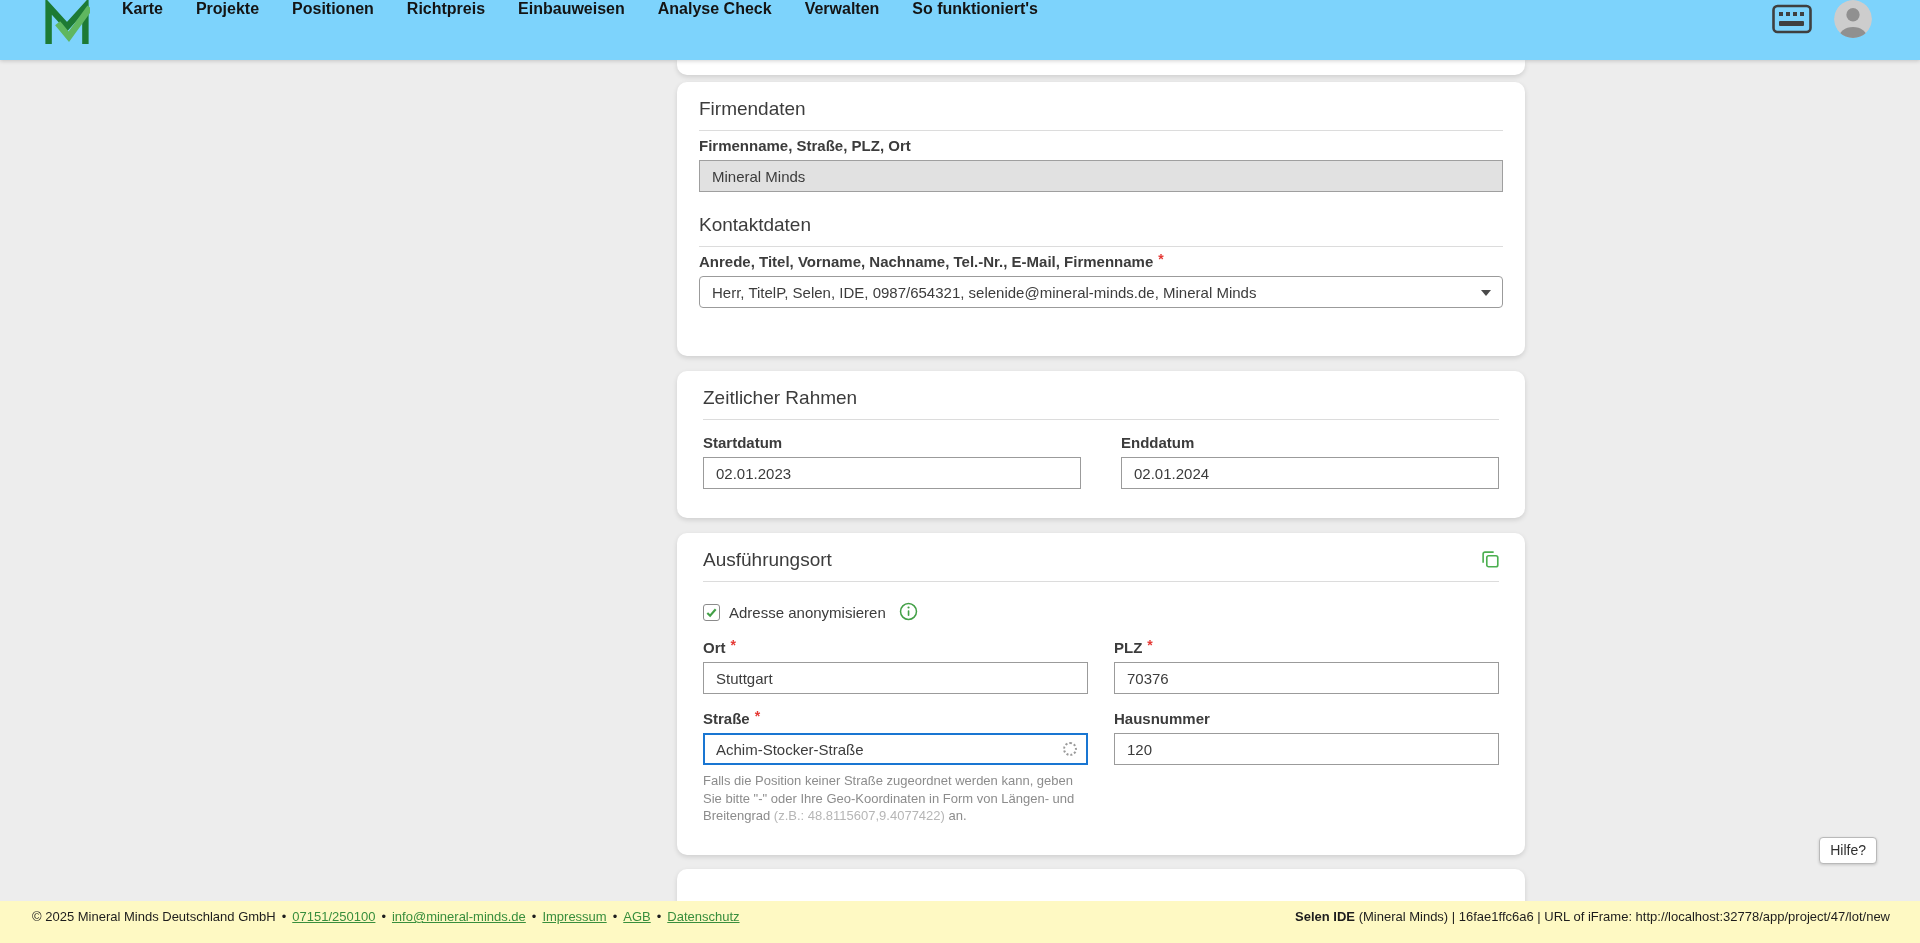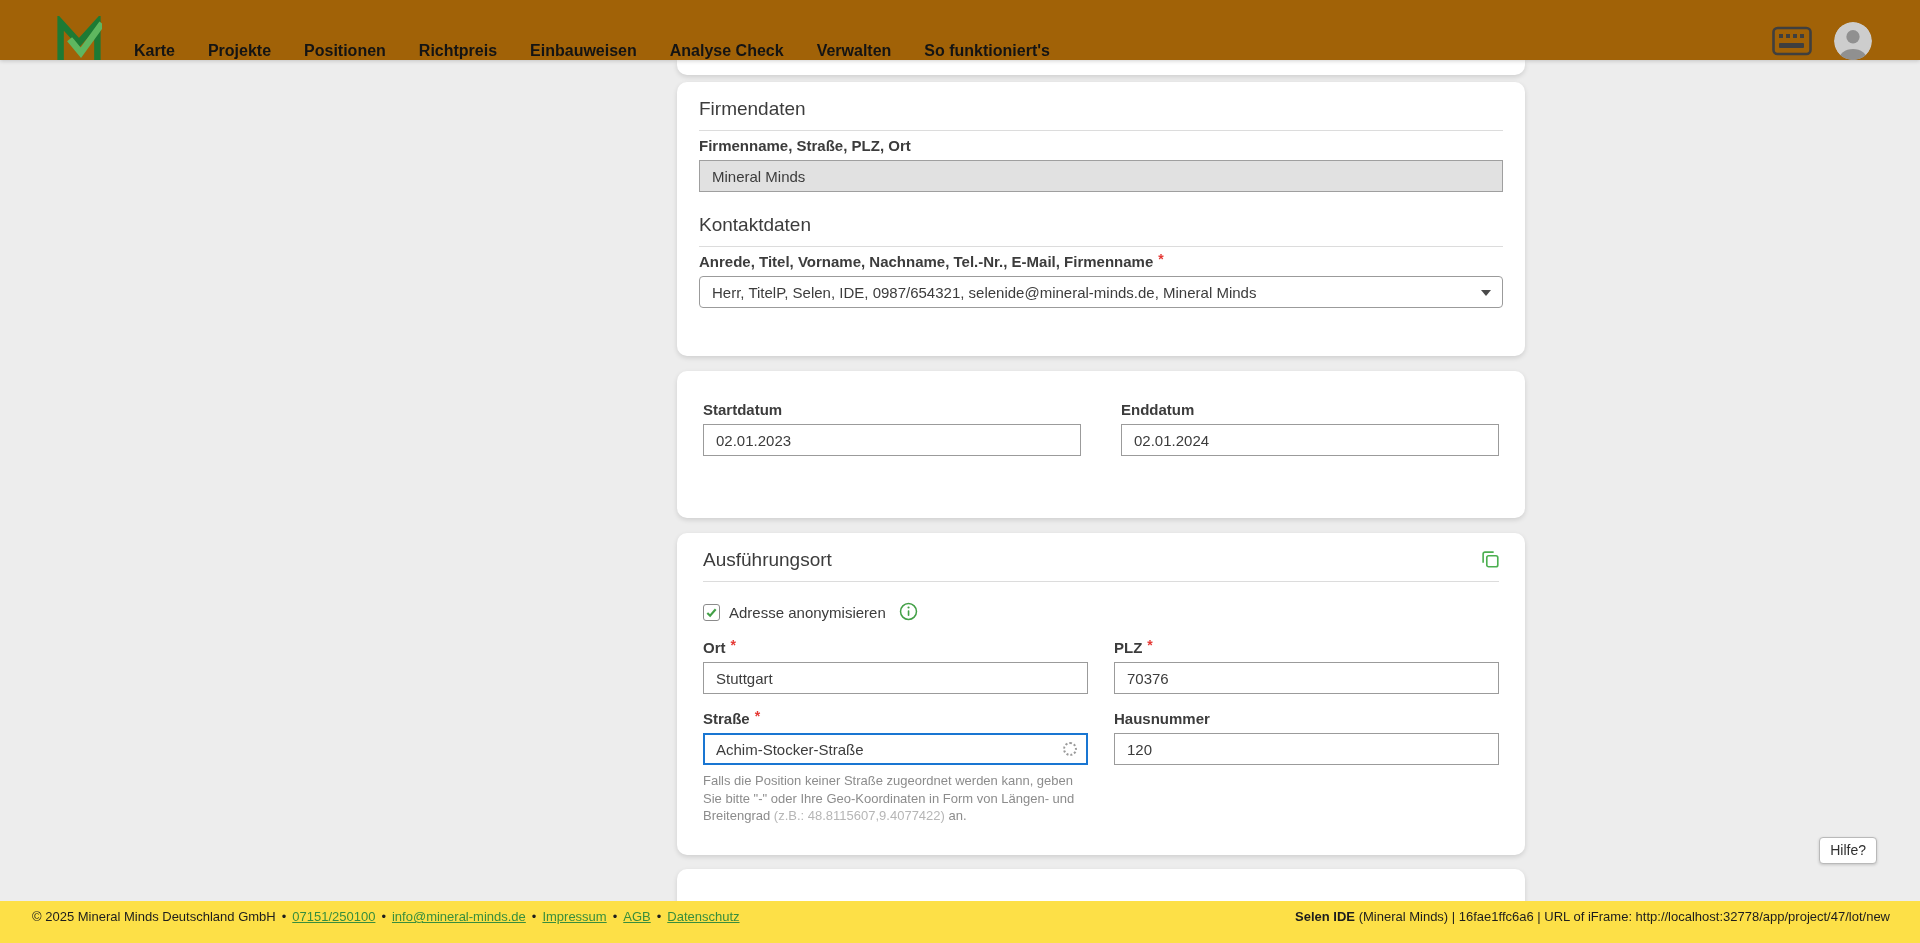--- a/index.html
+++ b/index.html
@@ -6,22 +6,22 @@
   html,body { width:1920px; height:943px; }
   body {
     position:relative; overflow:hidden;
     background:#ededed; color:#3f3f3f;
     font-family:"Liberation Sans", sans-serif;
   }
 
   
   .header {
     position:absolute; top:0; left:0; right:0; height:60px;
-    background:#a16207; box-shadow:0 1px 4px rgba(0,0,0,.18);
-    display:flex; align-items:flex-end; z-index:20;padding-left:12px;
+    background:#7dd3fc; box-shadow:0 1px 4px rgba(0,0,0,.18);
+    display:flex; align-items:flex-start; z-index:20;
   }
   .logo { margin-left:44px; width:46px; height:44px; display:block; cursor:pointer; }
   .nav { display:flex; margin-left:32px; gap:33px; align-items:center; }
   .nav-item { font-size:16px; font-weight:700; color:#141414; cursor:pointer; white-space:nowrap; }
   .header-right { margin-left:auto; margin-right:48px; display:flex; align-items:center; gap:22px; }
   .device-icon { width:40px; height:30px; cursor:pointer; display:block; }
   .avatar { width:38px; height:38px; border-radius:50%; overflow:hidden; cursor:pointer; display:block; }
 
   
   .card {
@@ -95,21 +95,21 @@
   .help-btn {
     position:absolute; right:43px; bottom:79px; z-index:30;
     background:#fff; border:1px solid #b9b9b9; border-radius:4px;
     padding:4px 10px 5px; font-family:inherit; font-size:14px; color:#2f2f2f;
     box-shadow:0 1px 3px rgba(0,0,0,.18); cursor:pointer;
   }
 
   
   .footer {
     position:absolute; left:0; right:0; bottom:0; height:42px; z-index:25;
-    background:#fde047; display:flex; align-items:flex-start;
+    background:#fef9c3; display:flex; align-items:flex-start;
     padding:8px 30px 0 32px; font-size:13px; color:#1d1d1d;
   }
   .footer-left { display:flex; align-items:center; gap:6px; white-space:nowrap; }
   .footer-link { color:#388e3c; text-decoration:underline; cursor:pointer; }
   .footer-sep { color:#1d1d1d; }
   .footer-right { margin-left:auto; white-space:nowrap; }
   .footer-right .app-name { font-weight:700; }
 </style>
 </head>
 <body>
@@ -162,20 +162,21 @@
     <span>Anrede, Titel, Vorname, Nachname, Tel.-Nr., E-Mail, Firmenname</span>
     <span class="required">*</span>
   </div>
   <div class="select">
     <span>Herr, TitelP, Selen, IDE, 0987/654321, selenide@mineral-minds.de, Mineral Minds</span>
     <span class="caret"></span>
   </div>
 </div>
 
 <div class="card card-zeitraum">
+  <div class="section-title">Zeitlicher Rahmen</div>
 
   <div class="grid2 first">
     <div class="cell">
       <div class="form-label" style="margin-top:0;">
         <span>Startdatum</span>
       </div>
       <input class="text-input" type="text" value="02.01.2023" style="">
     </div>
     <div class="cell">
       <div class="form-label" style="margin-top:0;">

